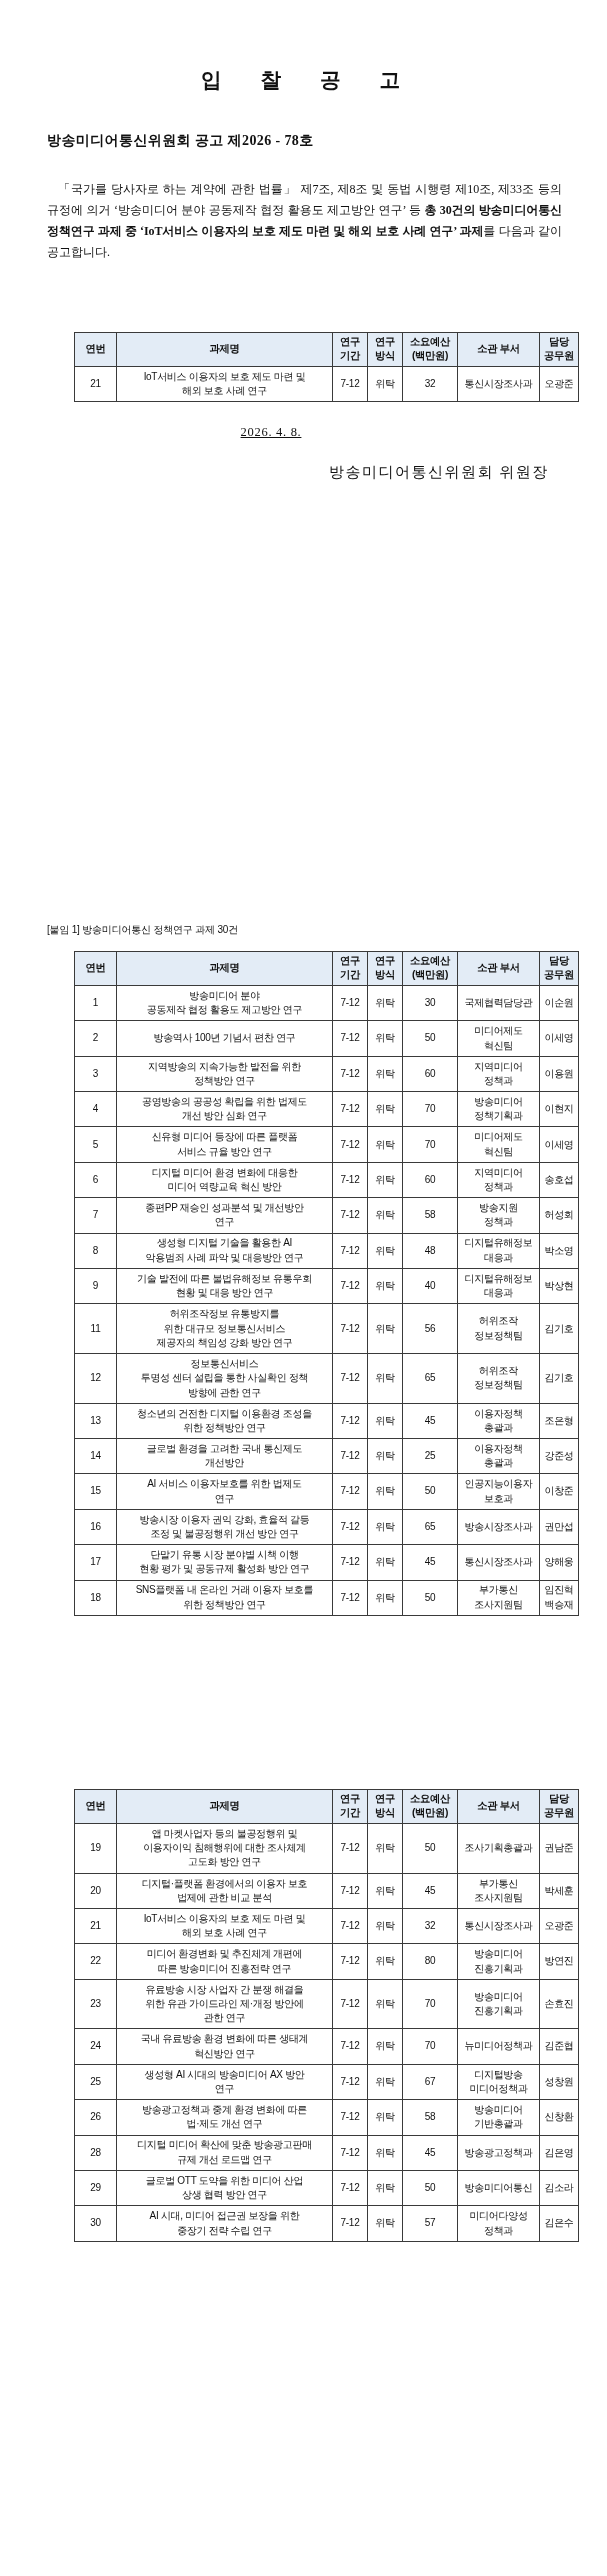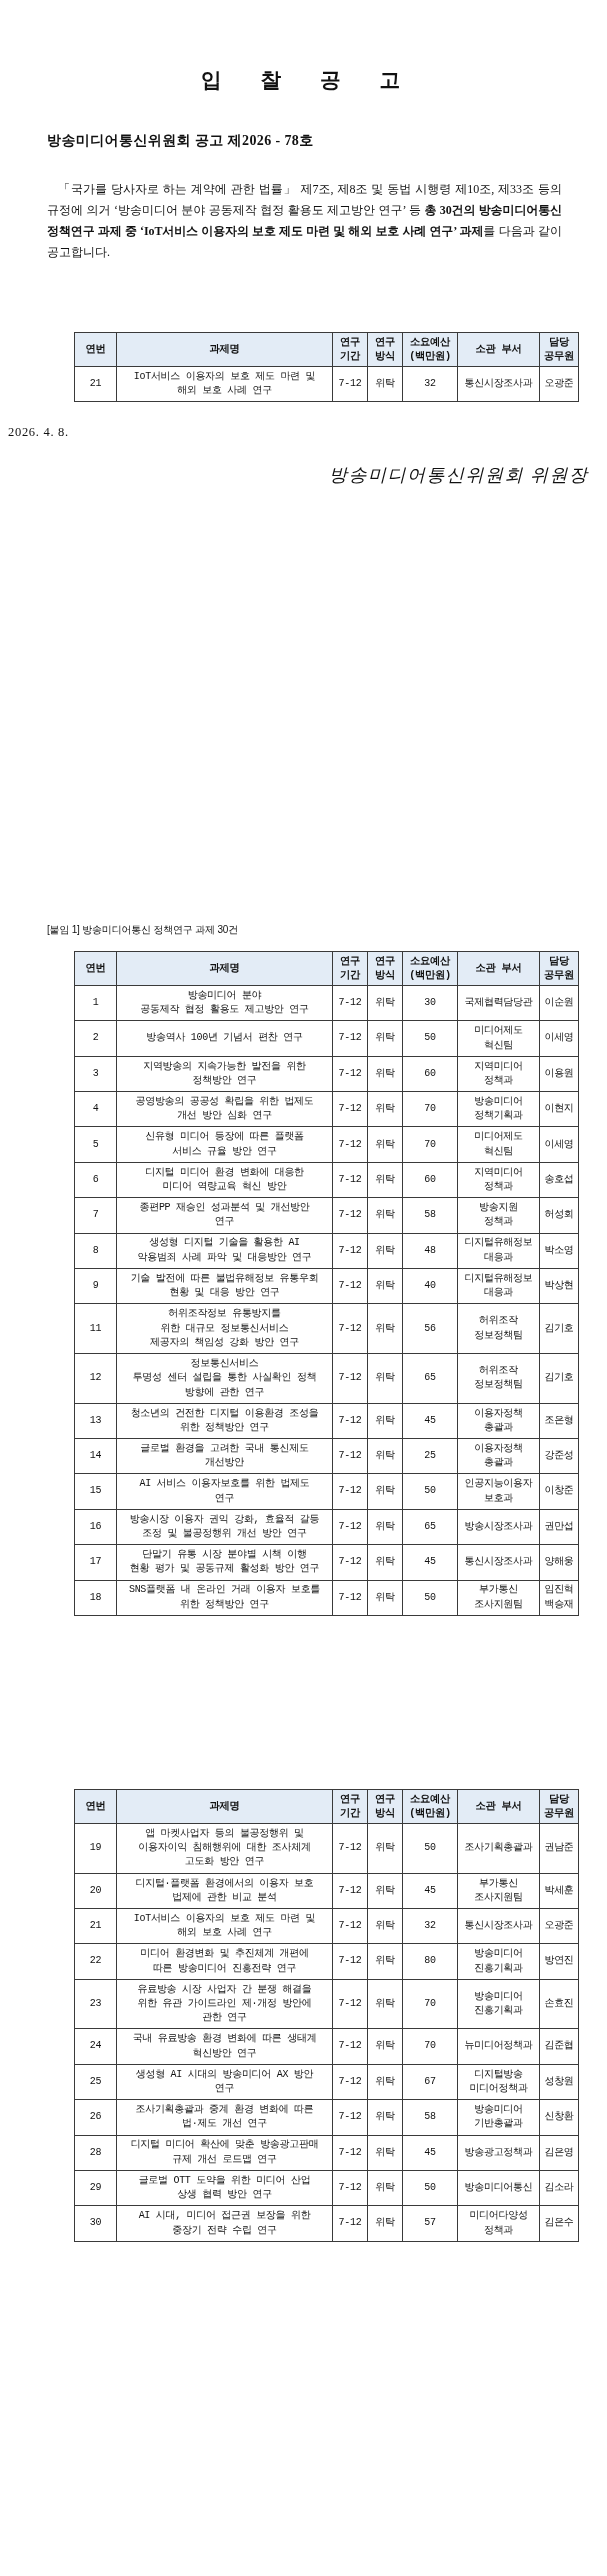--- a/index.html
+++ b/index.html
@@ -35,48 +35,48 @@
     top: 179px; left: 47px; width: 515px;
     font-size: 12px;
     line-height: 21px;
     text-align: justify;
     text-indent: 11px;
     word-break: keep-all;
   }
   .body-par b { letter-spacing: -0.1px; }
   .doc-date {
     position: absolute;
-    top: 425px; left: 8px; width: 542px;
-    text-align: left;
+    top: 425px; left: 0; width: 542px;
+    text-align: center;
     font-size: 12.5px;
     letter-spacing: 0.7px;
+    text-decoration: underline;
   }
   .doc-signer {
     position: absolute;
     top: 463px; left: 329px;
-    font-size: 18px;
+    font-size: 15px;
     letter-spacing: 1.5px;
-    font-style: italic;
   }
 
   
   .attach-label {
     position: absolute;
     top: 923px; left: 47px;
     font-family: "Liberation Sans", sans-serif;
     font-size: 10px;
     letter-spacing: -0.2px;
   }
 
   
   table.gov {
     border-collapse: collapse;
     table-layout: fixed;
     width: 497px;
-    font-family: Liberation Mono, monospace;
+    font-family: Liberation Sans, sans-serif;
     font-size: 10px;
     line-height: 14.3px;
     border: 1.5px solid var(--border-outer, #1a1a1a);
     background: #ffffff;
   }
   table.gov th, table.gov td {
     border: 0.7px solid var(--border-inner, #3a3a3a);
     text-align: center;
     vertical-align: middle;
     padding: 2.9px 0.7px;
@@ -449,21 +449,21 @@
 연구</td>
             <td class="c-period">7-12</td>
             <td class="c-method">위탁</td>
             <td class="c-budget">67</td>
             <td class="c-dept">디지털방송
 미디어정책과</td>
             <td class="c-officer">성창원</td>
           </tr>
           <tr>
             <td class="c-no">26</td>
-            <td class="c-title">조사기획총괄과 중계 환경 변화에 따른
+            <td class="c-title">방송광고정책과 중계 환경 변화에 따른
 법·제도 개선 연구</td>
             <td class="c-period">7-12</td>
             <td class="c-method">위탁</td>
             <td class="c-budget">58</td>
             <td class="c-dept">방송미디어
 기반총괄과</td>
             <td class="c-officer">신창환</td>
           </tr>
           <tr>
             <td class="c-no">28</td>

